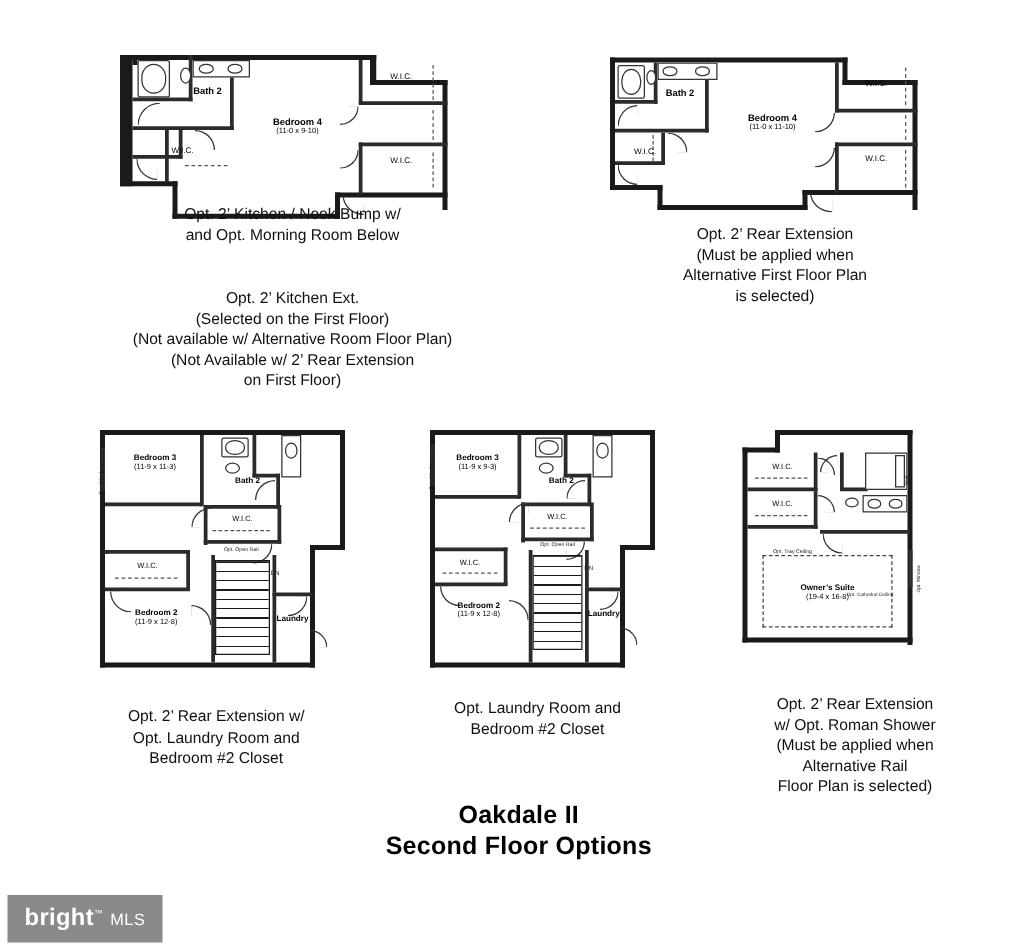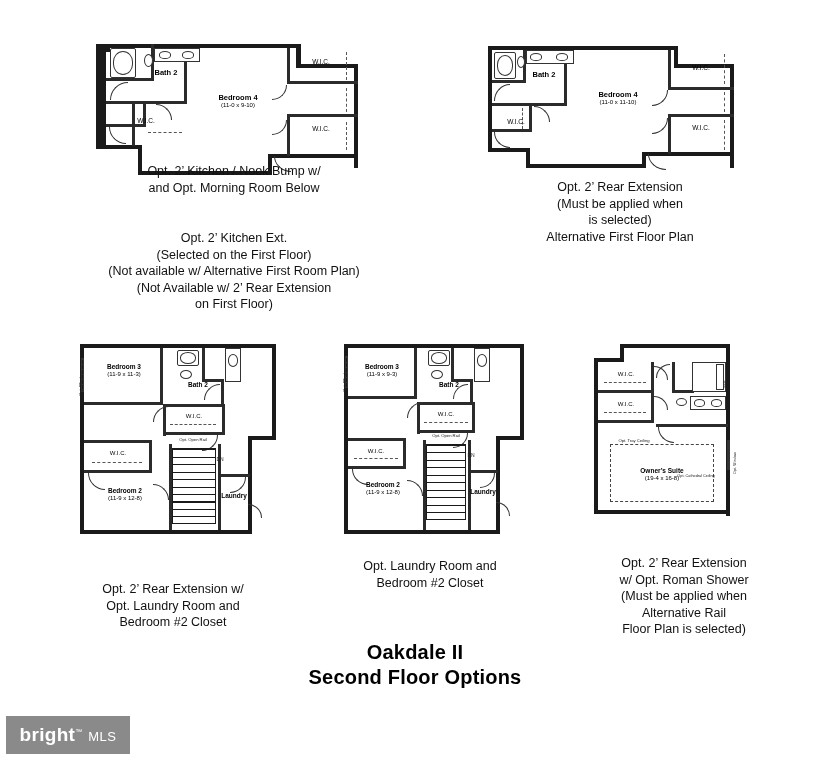--- a/index.html
+++ b/index.html
@@ -259,21 +259,21 @@
     </div>
   </div>
 
   <div class="caption" style="left:74px; top:163px; width:320px;">
     <div>Opt. 2’ Kitchen / Nook Bump w/</div>
     <div>and Opt. Morning Room Below</div>
   </div>
   <div class="caption" style="left:56px; top:230px; width:356px;">
     <div>Opt. 2’ Kitchen Ext.</div>
     <div>(Selected on the First Floor)</div>
-    <div>(Not available w/ Alternative First Room Plan)</div>
+    <div>(Not available w/ Alternative Room Floor Plan)</div>
     <div>(Not Available w/ 2’ Rear Extension</div>
     <div>on First Floor)</div>
   </div>
 
   <div class="plan" style="left:472px; top:46px; width:270px; height:115px;">
 
     <div class="wall" style="left:16px; top:0px;  width:4px;   height:106px;"></div>
     <div class="wall" style="left:16px; top:0px;  width:190px; height:4px;"></div>
     <div class="wall" style="left:202px;top:0px;  width:4px;   height:22px;"></div>
     <div class="wall" style="left:202px;top:18px; width:60px;  height:4px;"></div>
@@ -328,22 +328,22 @@
       <span>W.I.C.</span>
     </div>
     <div class="lbl" style="left:20px; top:71px; width:48px; font-size:6.5px;">
       <span>W.I.C.</span>
     </div>
   </div>
 
   <div class="caption" style="left:470px; top:179px; width:300px;">
     <div>Opt. 2’ Rear Extension</div>
     <div>(Must be applied when</div>
+    <div>Alternative First Floor Plan</div>
     <div>is selected)</div>
-    <div>Alternative First Floor Plan</div>
   </div>
 
   <div class="plan" style="left:52px; top:344px; width:240px; height:196px;">
 
     <div class="wall" style="left:28px; top:0px;   width:4px;  height:190px;"></div>
     <div class="wall" style="left:28px; top:0px;   width:196px;height:4px;"></div>
     <div class="wall" style="left:220px;top:0px;   width:4px;  height:96px;"></div>
     <div class="wall" style="left:196px;top:92px;  width:28px; height:4px;"></div>
     <div class="wall" style="left:196px;top:92px;  width:4px;  height:98px;"></div>
     <div class="wall" style="left:28px; top:186px; width:172px;height:4px;"></div>
@@ -412,21 +412,21 @@
     </div>
     <div class="lbl" style="left:38px; top:142px; width:70px; font-size:6.5px;">
       <b>Bedroom 2</b>
       <span class="dim">(11-9 x 12-8)</span>
     </div>
     <div class="lbl" style="left:164px; top:147px; width:36px; font-size:6.5px;">
       <b>Laundry</b>
     </div>
   </div>
 
-  <div class="caption" style="left:48px; top:565px; width:250px;margin-top:16px;">
+  <div class="caption" style="left:48px; top:565px; width:250px;">
     <div>Opt. 2’ Rear Extension w/</div>
     <div>Opt. Laundry Room and</div>
     <div>Bedroom #2 Closet</div>
   </div>
 
   <div class="plan" style="left:318px; top:344px; width:220px; height:196px;">
 
     <div class="wall" style="left:26px; top:0px;   width:4px;  height:190px;"></div>
     <div class="wall" style="left:26px; top:0px;   width:180px;height:4px;"></div>
     <div class="wall" style="left:202px;top:0px;   width:4px;  height:96px;"></div>

